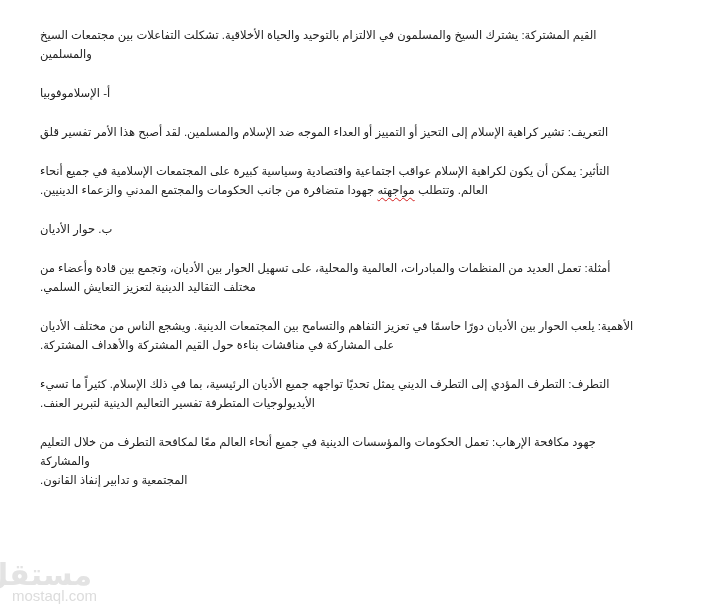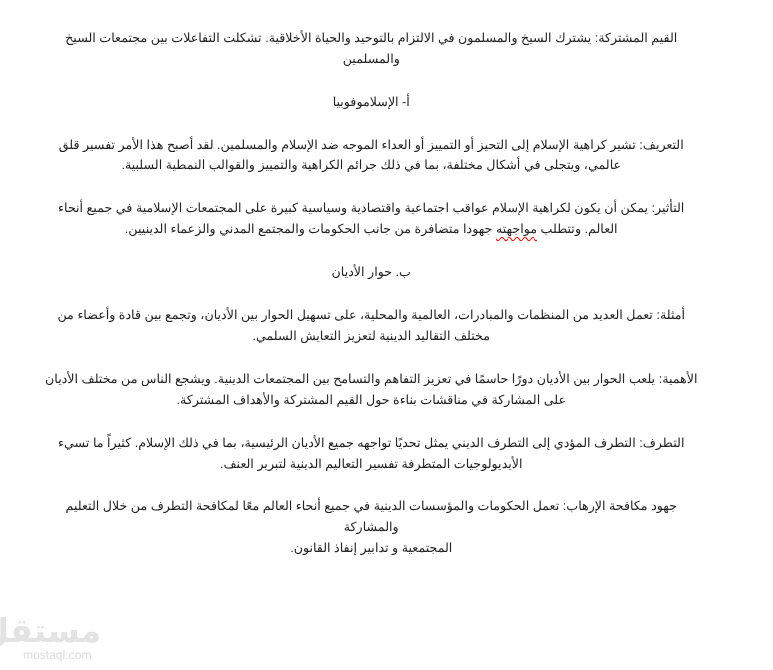--- a/index.html
+++ b/index.html
@@ -35,21 +35,21 @@
     }
     .para {
       margin: 0 0 20px 0;
       white-space: normal;
     }
     .heading {
       margin: 0 0 20px 0;
     }
     .line {
       display: block;
-      text-align: center;
+      text-align: left;
       direction: rtl;
       unicode-bidi: plaintext;
     }
     .spell {
       text-decoration: underline wavy #d21f1f;
       text-underline-offset: 3px;
       text-decoration-thickness: 1px;
     }
     .watermark {
       position: absolute;
@@ -64,21 +64,21 @@
     }
     .watermark .wm-main {
       display: block;
       font-size: 30px;
       line-height: 30px;
       letter-spacing: 1px;
     }
     .watermark .wm-sub {
       display: block;
       direction: ltr;
-      font-size: 11px;
+      font-size: 15px;
       line-height: 12px;
       color: #dcdcdc;
       font-weight: normal;
     }
   </style>
 </head>
 <body>
 
 <div class="page">
   <div class="doc">
@@ -87,21 +87,20 @@
       <span class="line">القيم المشتركة: يشترك السيخ والمسلمون في الالتزام بالتوحيد والحياة الأخلاقية. تشكلت التفاعلات بين مجتمعات السيخ والمسلمين</span>
     </div>
 
 
     <div class="heading">
       <span class="line">أ- الإسلاموفوبيا</span>
     </div>
 
     <div class="para">
       <span class="line">التعريف: تشير كراهية الإسلام إلى التحيز أو التمييز أو العداء الموجه ضد الإسلام والمسلمين. لقد أصبح هذا الأمر تفسير قلق</span>
-      <span class="line">عالمي، ويتجلى في أشكال مختلفة، بما في ذلك جرائم الكراهية والتمييز والقوالب النمطية السلبية.</span>
     </div>
 
     <div class="para">
       <span class="line">التأثير: يمكن أن يكون لكراهية الإسلام عواقب اجتماعية واقتصادية وسياسية كبيرة على المجتمعات الإسلامية في جميع أنحاء</span>
       <span class="line" id="impact-line-2">العالم. وتتطلب <span class="spell">مواجهته</span> جهودا متضافرة من جانب الحكومات والمجتمع المدني والزعماء الدينيين.</span>
     </div>
 
     <div class="heading">
       <span class="line">ب. حوار الأديان</span>
     </div>

